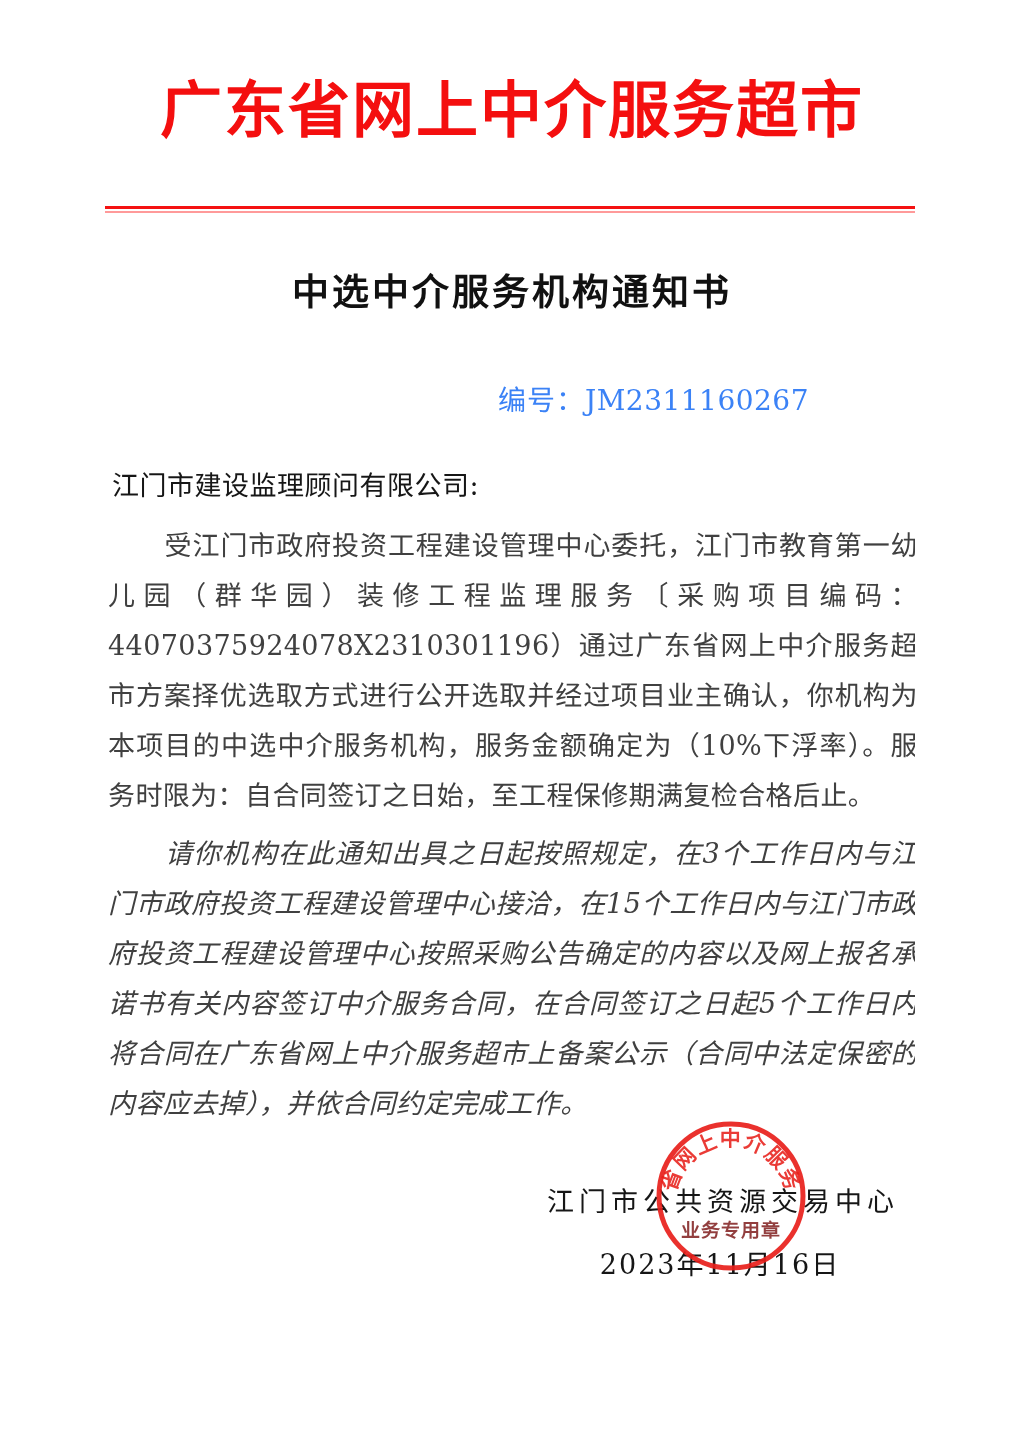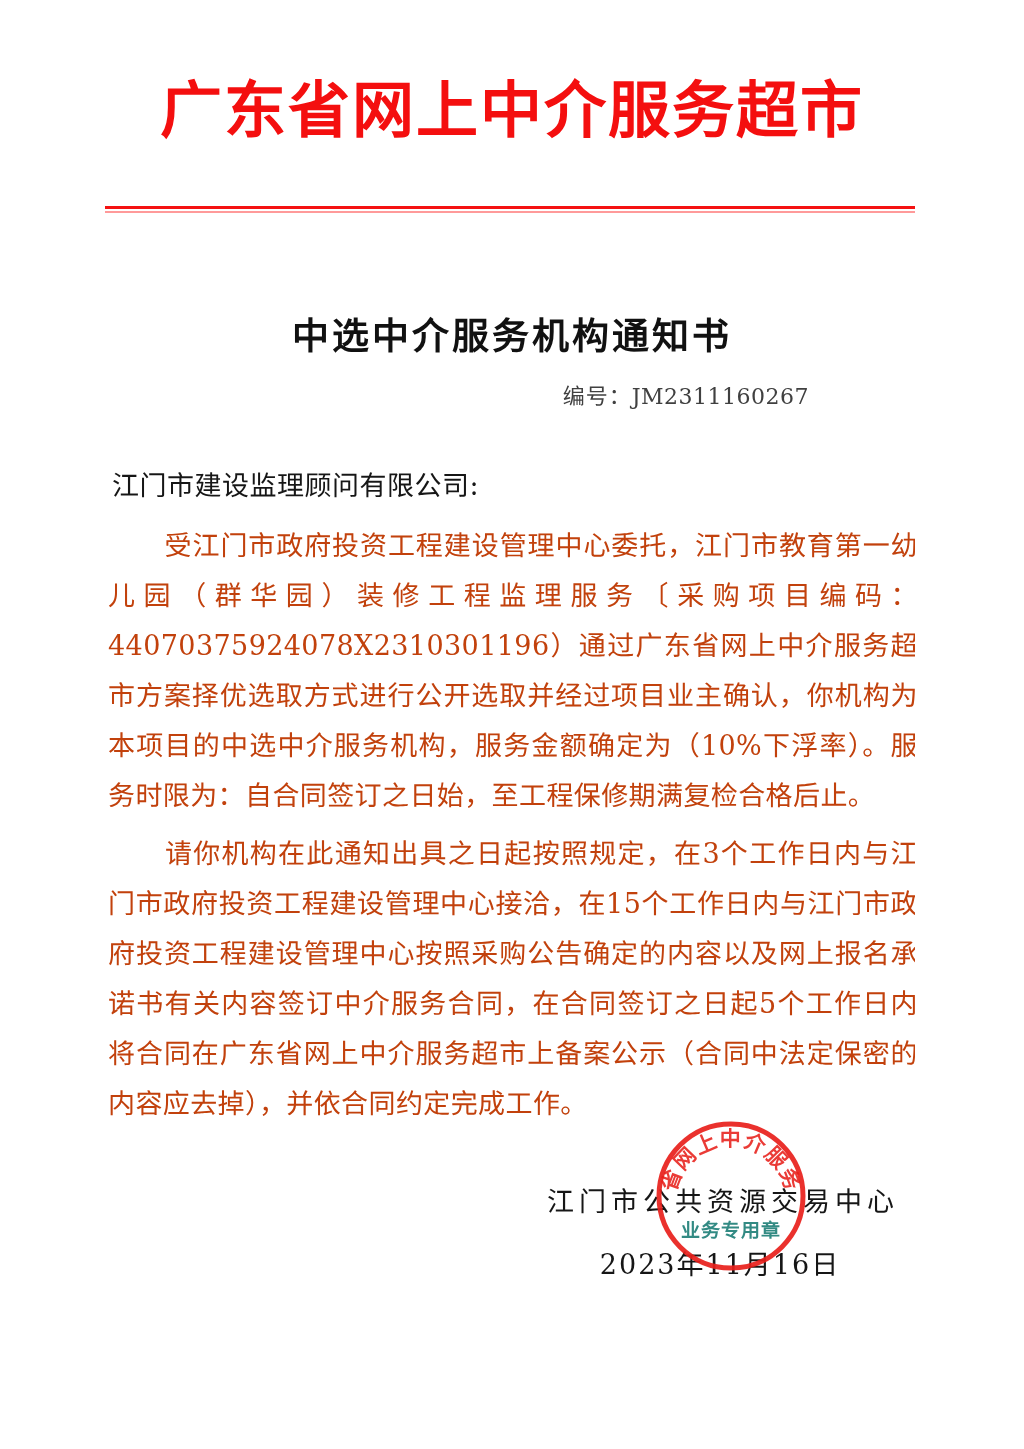--- a/index.html
+++ b/index.html
@@ -62,31 +62,30 @@
     left: 0;
     top: 262px;
     width: 1024px;
     text-align: center;
     font-family: "DejaVu Serif", "Liberation Serif", serif;
     font-size: 37px;
     font-weight: bold;
     letter-spacing: 3px;
     color: #111111;
     white-space: nowrap;
-    margin-top: 44px;
   }
 
   
   .doc-serial {
     position: absolute;
     right: 106px;
     top: 378px;
-    font-size: 22px;
+    font-size: 28px;
     letter-spacing: 1px;
-    color: #404040;
+    color: #3b82f6;
     white-space: nowrap;
   }
   .doc-serial .serial-num {
     font-family: "DejaVu Serif", "Liberation Serif", serif;
     letter-spacing: 0.5px;
   }
 
   
   .body-block {
     position: absolute;
@@ -99,26 +98,27 @@
     line-height: 1.45;
     letter-spacing: 0.5px;
     margin: 0 0 16px 4px;
     color: #161616;
   }
   .para {
     font-size: 27px;
     line-height: 50px;
     letter-spacing: 0.4px;
     margin: 0;
-    color: #c2410c;
+    color: #404040;
     text-align: justify;
     text-justify: inter-character;
   }
   .para + .para {
     margin-top: 8px;
+    font-style: italic;
   }
   .para .indent {
     display: inline-block;
     width: 56px;
   }
 
   
   .signature {
     position: absolute;
     left: 520px;
@@ -157,21 +157,21 @@
   }
   .seal-center-text {
     position: absolute;
     left: 0;
     top: 97px;
     width: 156px;
     text-align: center;
     font-size: 19px;
     font-weight: bold;
     letter-spacing: 1px;
-    color: #0f766e;
+    color: #7f1d1d;
     opacity: 0.85;
     font-family: "DejaVu Serif", "Liberation Serif", serif;
   }
 </style>
 </head>
 <body>
 
 <div class="page">
 
   <div class="masthead">

